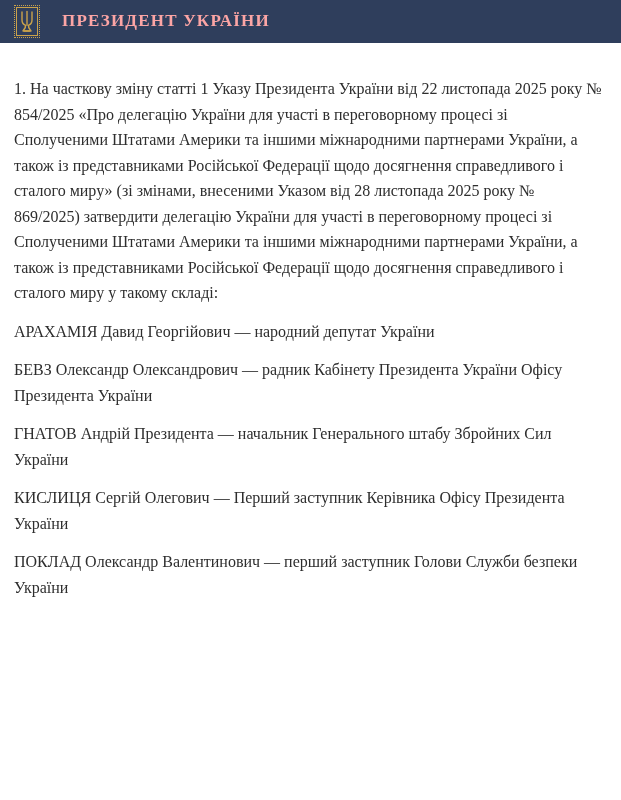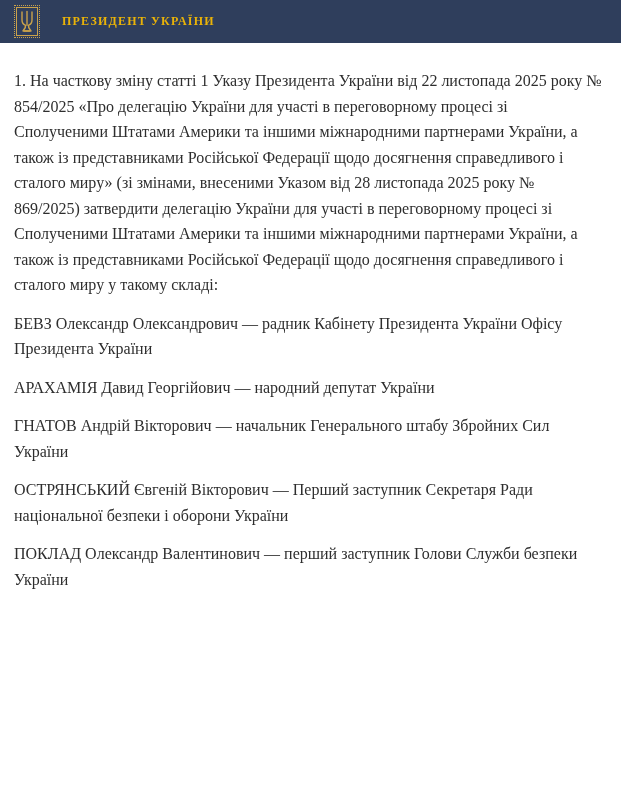--- a/index.html
+++ b/index.html
@@ -40,36 +40,36 @@
     height: 100%;
     border: 1px solid #c9a24b;
     display: flex;
     align-items: center;
     justify-content: center;
   }
   .emblem-inner svg {
     display: block;
   }
   .brand-title {
-    color: #eab308;
-    font-size: 12px;
+    color: #fca5a5;
+    font-size: 17px;
     font-weight: bold;
     letter-spacing: 1.2px;
     line-height: 1;
     padding-bottom: 2px;
   }
 
   
   .doc {
     box-sizing: border-box;
     width: 621px;
     padding: 25px 18px 18px 14px;
   }
   .doc p {
-    margin: 0 0 13px 0;
+    margin: 8px 0 13px 0;
     font-size: 16px;
     line-height: 25.5px;
   }
 </style>
 </head>
 <body>
 
 <header class="brand-bar">
   <div class="emblem-frame">
     <div class="emblem-inner">
@@ -81,20 +81,20 @@
     </div>
   </div>
   <div class="brand-title">ПРЕЗИДЕНТ УКРАЇНИ</div>
 </header>
 
 <main class="doc">
   <p>1. На часткову зміну статті 1 Указу Президента України від 22 листопада 2025 року № 854/2025 «Про делегацію України для участі в переговорному процесі зі Сполученими Штатами Америки та іншими міжнародними партнерами України, а також із представниками Російської Федерації щодо досягнення справедливого і сталого миру» (зі змінами, внесеними Указом від 28 листопада 2025 року № 869/2025) затвердити делегацію України для участі в переговорному процесі зі Сполученими Штатами Америки та іншими міжнародними партнерами України, а також із представниками Російської Федерації щодо досягнення справедливого і сталого миру у такому складі:</p>
 
   <div>
 
+      <p>АРАХАМІЯ Давид Георгійович — народний депутат України</p>
       <p>БЕВЗ Олександр Олександрович — радник Кабінету Президента України Офісу Президента України</p>
-      <p>АРАХАМІЯ Давид Георгійович — народний депутат України</p>
-      <p>ГНАТОВ Андрій Вікторович — начальник Генерального штабу Збройних Сил України</p>
-      <p>ОСТРЯНСЬКИЙ Євгеній Вікторович — Перший заступник Секретаря Ради національної безпеки і оборони України</p>
+      <p>ГНАТОВ Андрій Президента — начальник Генерального штабу Збройних Сил України</p>
+      <p>КИСЛИЦЯ Сергій Олегович — Перший заступник Керівника Офісу Президента України</p>
       <p>ПОКЛАД Олександр Валентинович — перший заступник Голови Служби безпеки України</p>
     </div>
 
 </main>
 
 </body></html>

